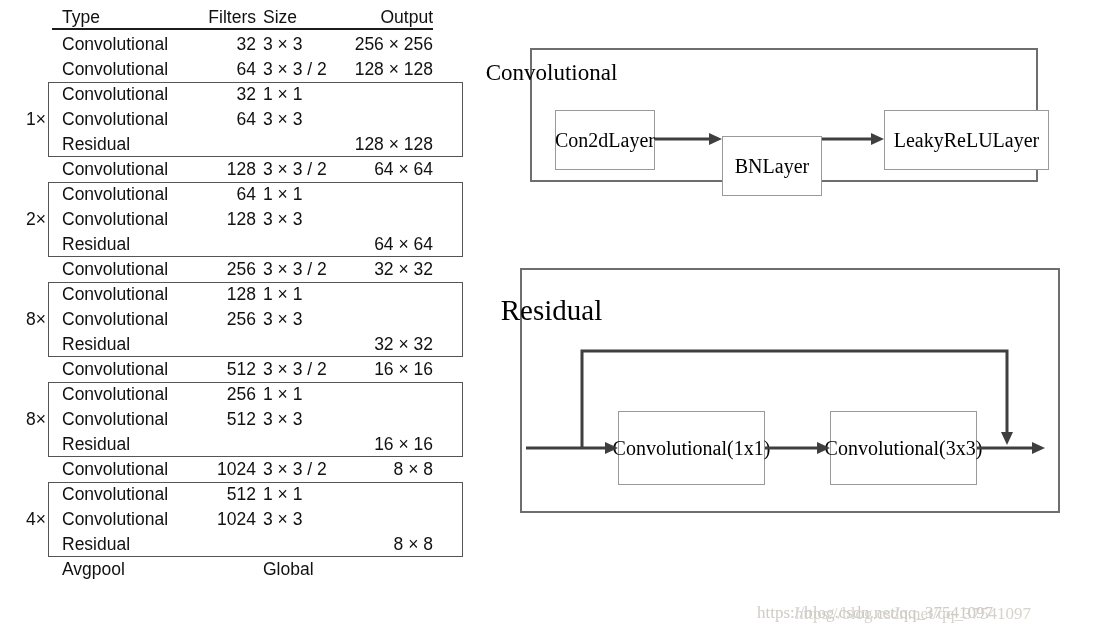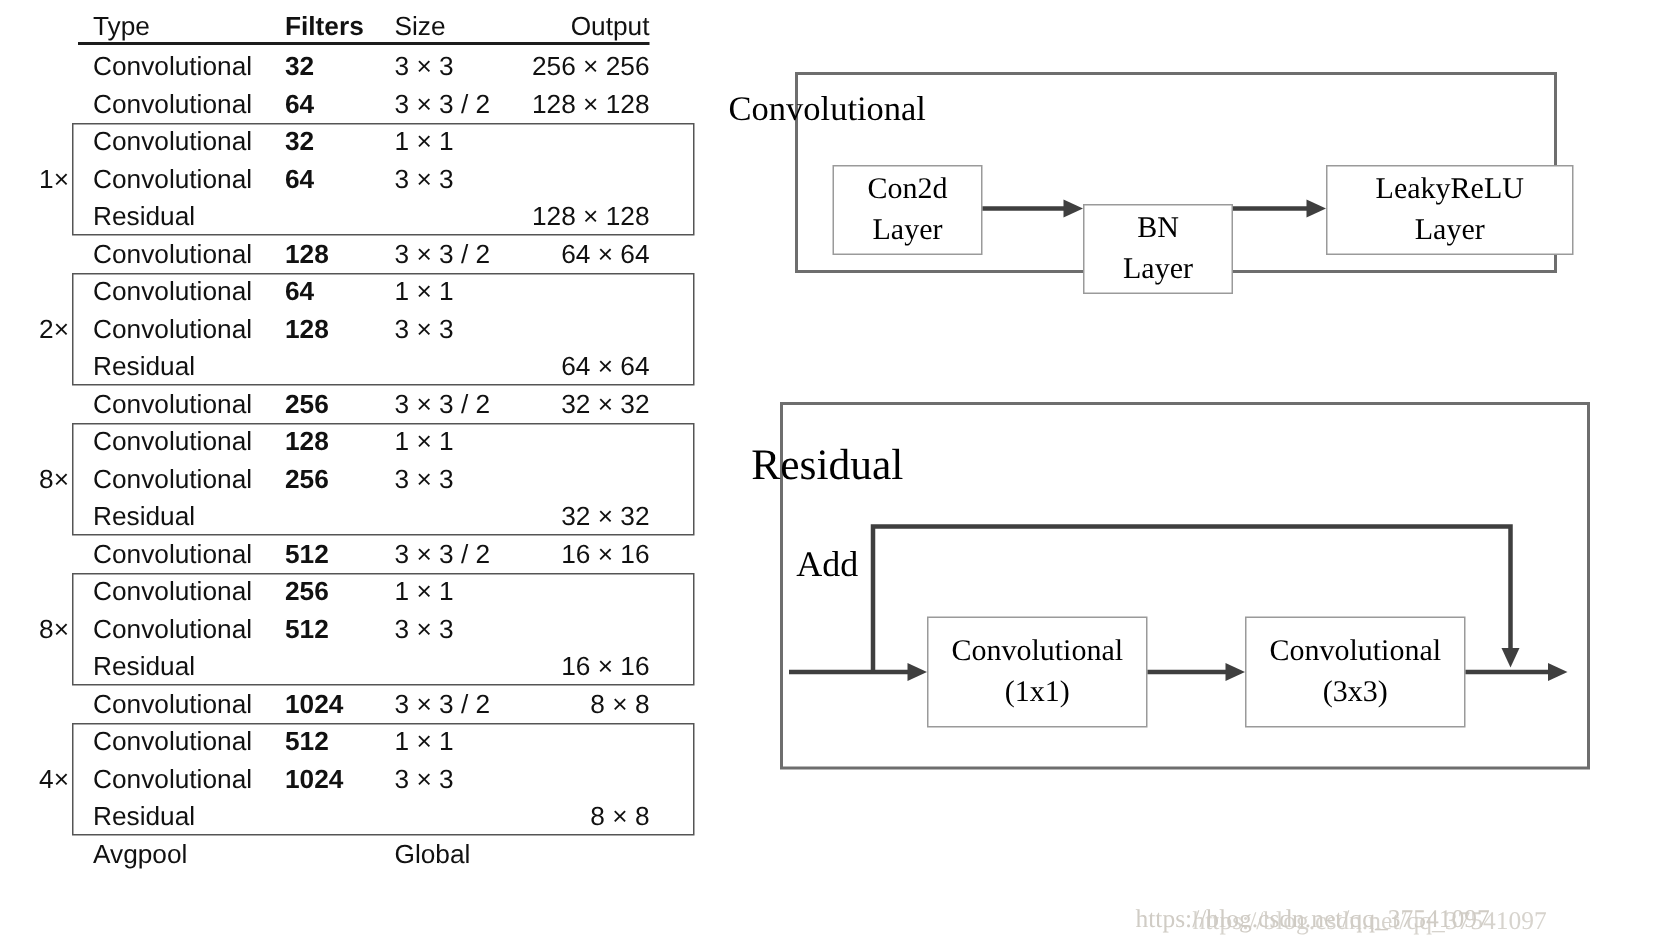--- a/index.html
+++ b/index.html
@@ -5,40 +5,40 @@
   html,body{margin:0;padding:0;background:#ffffff;}
   #canvas{position:relative;width:1103px;height:634px;background:#ffffff;overflow:hidden;
           font-family:"Liberation Sans",sans-serif;color:#111;border-radius:27px;}
   
   .thead{position:absolute;left:0;top:6px;width:470px;height:24px;}
   .trows{position:absolute;left:0;top:32px;width:470px;}
   .t-row{position:relative;height:25px;}
   .cell{position:absolute;top:50%;transform:translateY(-50%);white-space:nowrap;
         font-size:17.5px;line-height:1;}
   .c-type{left:62px;}
-  .c-filters{left:190px;width:66px;text-align:left;font-weight:bold;}
+  .c-filters{left:190px;width:66px;text-align:right;}
   .c-size{left:263px;}
   .c-output{left:330px;width:103px;text-align:right;}
   .head-rule{position:absolute;left:52px;top:28px;width:381px;height:0;
              border-top:2px solid #1c1c1c;}
   .grp-box{position:absolute;left:48px;width:415px;height:75px;
            border:1px solid #555;box-sizing:border-box;}
   .mult{position:absolute;left:8px;width:38px;height:24px;text-align:right;
         font-size:17.5px;line-height:24px;}
   
   .outer-box{position:absolute;border:2px solid #6e6e6e;box-sizing:border-box;background:transparent;}
   #conv-outer{left:530px;top:48px;width:508px;height:134px;}
   #res-outer{left:520px;top:268px;width:540px;height:245px;}
   .diag-title{position:absolute;left:0;width:100%;text-align:center;
               font-family:"Liberation Serif",serif;color:#000;}
   #conv-title{top:60px;font-size:23px;}
   #res-title{top:294px;font-size:29px;}
   #add-label{top:364px;font-size:24px;}
   .node{position:absolute;border:1px solid #9a9a9a;box-sizing:border-box;background:#fff;
-        display:flex;flex-direction:column;align-items:center;justify-content:center;
+        display:flex;flex-direction:row;align-items:center;justify-content:center;
         font-family:"Liberation Serif",serif;font-size:20px;line-height:1.35;color:#000;
         text-align:center;}
   #box-con2d{left:555px;top:110px;width:100px;height:60px;}
   #box-bn{left:722px;top:110px;width:100px;height:60px;margin-top:26px;}
   #box-leaky{left:884px;top:110px;width:165px;height:60px;}
   #box-conv1{left:618px;top:411px;width:147px;height:74px;}
   #box-conv2{left:830px;top:411px;width:147px;height:74px;}
   #arrows{position:absolute;left:0;top:0;width:1103px;height:634px;pointer-events:none;}
   
   .wm{position:absolute;font-family:"Liberation Serif",serif;font-size:17px;
@@ -241,21 +241,20 @@
     <span>BN</span>
     <span>Layer</span>
   </div>
   <div class="node" id="box-leaky">
     <span>LeakyReLU</span>
     <span>Layer</span>
   </div>
 
   <div class="outer-box" id="res-outer"></div>
   <div class="diag-title" id="res-title">Residual</div>
-  <div class="diag-title" id="add-label">Add</div>
 
   <div class="node" id="box-conv1">
     <span>Convolutional</span>
     <span>(1x1)</span>
   </div>
   <div class="node" id="box-conv2">
     <span>Convolutional</span>
     <span>(3x3)</span>
   </div>
 

